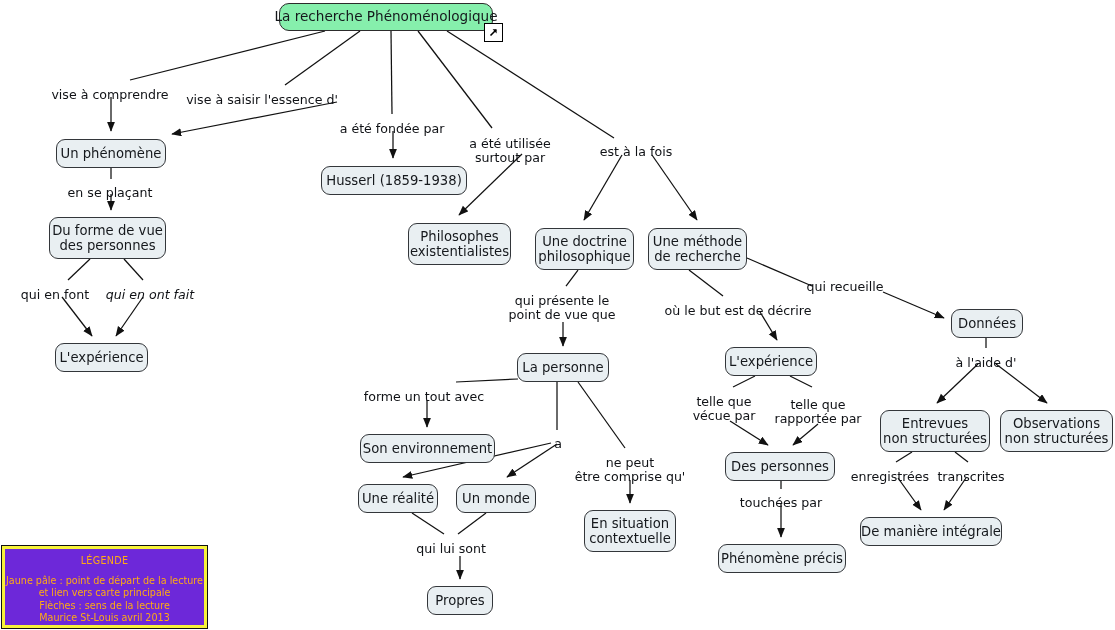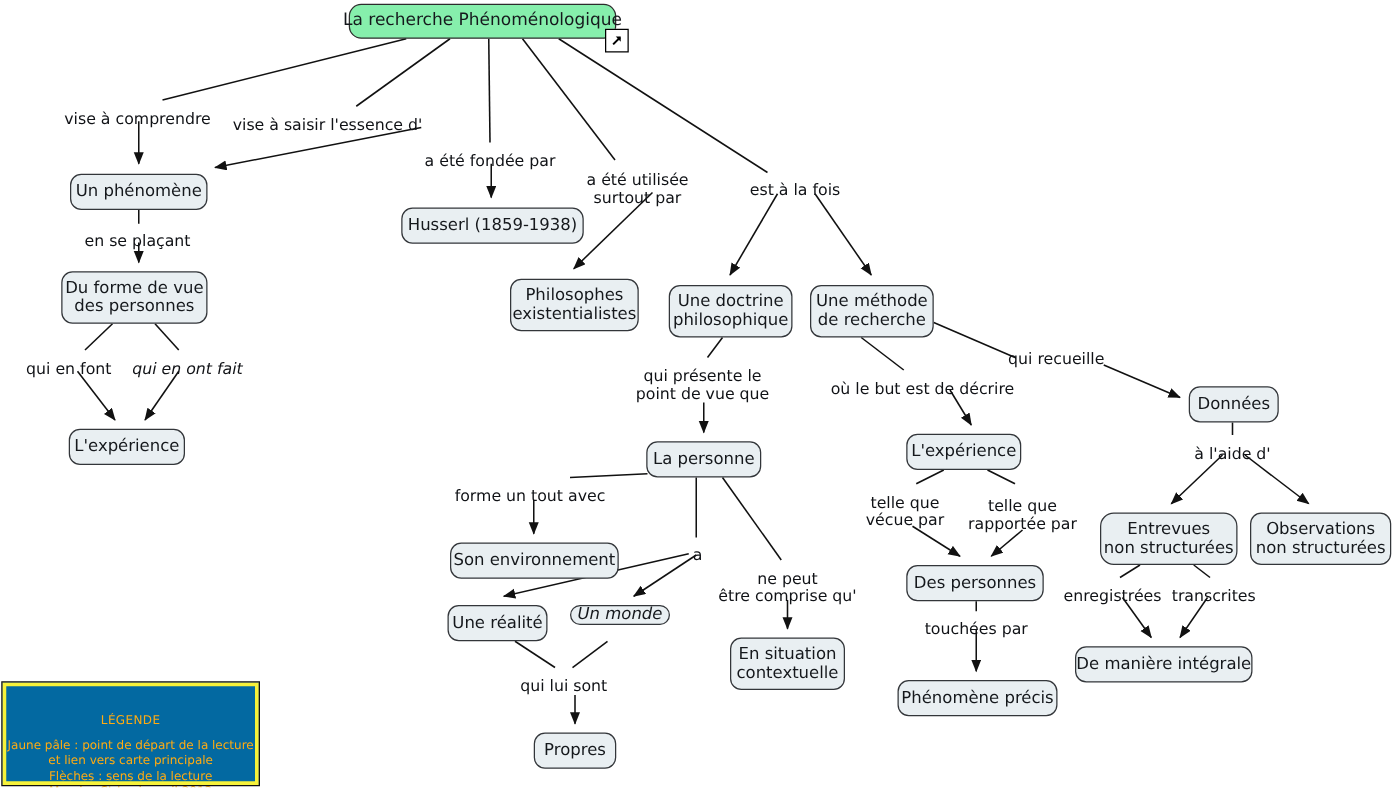--- a/index.html
+++ b/index.html
@@ -70,25 +70,25 @@
     z-index: 2;
     transform: translateX(-50%);
   }
   #legend {
     position: absolute;
     left: 2px;
     top: 546px;
     width: 205px;
     height: 82px;
     box-sizing: border-box;
-    background: #0369a1;
+    background: #6d28d9;
     border: 3px solid #f7f23a;
     outline: 1.5px solid #111;
     z-index: 8;
-    padding-top: 22px;
+    padding-top: 6px;
   }
   #legend .lg-title {
     color: #ffab12;
     font-size: 9.6px;
     text-align: center;
     letter-spacing: .3px;
     margin-bottom: 9px;
   }
   #legend .lg-line {
     color: #ffab12;
@@ -196,29 +196,29 @@
       <div class="node" style="left: 321px; top: 166px; width: 146px; height: 29px;">Husserl (1859-1938)</div>
       <div class="node" style="left: 408px; top: 223px; width: 103px; height: 42px;">Philosophes
 existentialistes</div>
       <div class="node" style="left: 535px; top: 228px; width: 99px; height: 42px;">Une doctrine
 philosophique</div>
       <div class="node" style="left: 648px; top: 228px; width: 99px; height: 42px;">Une méthode
 de recherche</div>
       <div class="node" style="left: 517px; top: 353px; width: 92px; height: 29px;">La personne</div>
       <div class="node" style="left: 360px; top: 434px; width: 135px; height: 29px;">Son environnement</div>
       <div class="node" style="left: 358px; top: 484px; width: 80px; height: 29px;">Une réalité</div>
-      <div class="node" style="left: 456px; top: 484px; width: 80px; height: 16px; font-style: italic;">Un monde</div>
+      <div class="node" style="left: 456px; top: 484px; width: 80px; height: 29px;">Un monde</div>
       <div class="node" style="left: 427px; top: 586px; width: 66px; height: 29px;">Propres</div>
       <div class="node" style="left: 584px; top: 510px; width: 92px; height: 42px;">En situation
 contextuelle</div>
       <div class="node" style="left: 725px; top: 347px; width: 92px; height: 29px;">L'expérience</div>
       <div class="node" style="left: 725px; top: 452px; width: 110px; height: 29px;">Des personnes</div>
       <div class="node" style="left: 718px; top: 544px; width: 128px; height: 29px;">Phénomène précis</div>
       <div class="node" style="left: 951px; top: 309px; width: 72px; height: 29px;">Données</div>
-      <div class="node" style="left: 880px; top: 410px; width: 110px; height: 42px; border-radius: 11px;">Entrevues
+      <div class="node" style="left: 880px; top: 410px; width: 110px; height: 42px;">Entrevues
 non structurées</div>
       <div class="node" style="left: 1000px; top: 410px; width: 113px; height: 42px;">Observations
 non structurées</div>
       <div class="node" style="left: 860px; top: 517px; width: 142px; height: 29px;">De manière intégrale</div>
     </div>
   <div id="labels-layer">
       <div class="elabel" style="left: 110px; top: 88px;">vise à comprendre</div>
       <div class="elabel" style="left: 262px; top: 93px;">vise à saisir l'essence d'</div>
       <div class="elabel" style="left: 110px; top: 186px;">en se plaçant</div>
       <div class="elabel" style="left: 55px; top: 288px;">qui en font</div>

